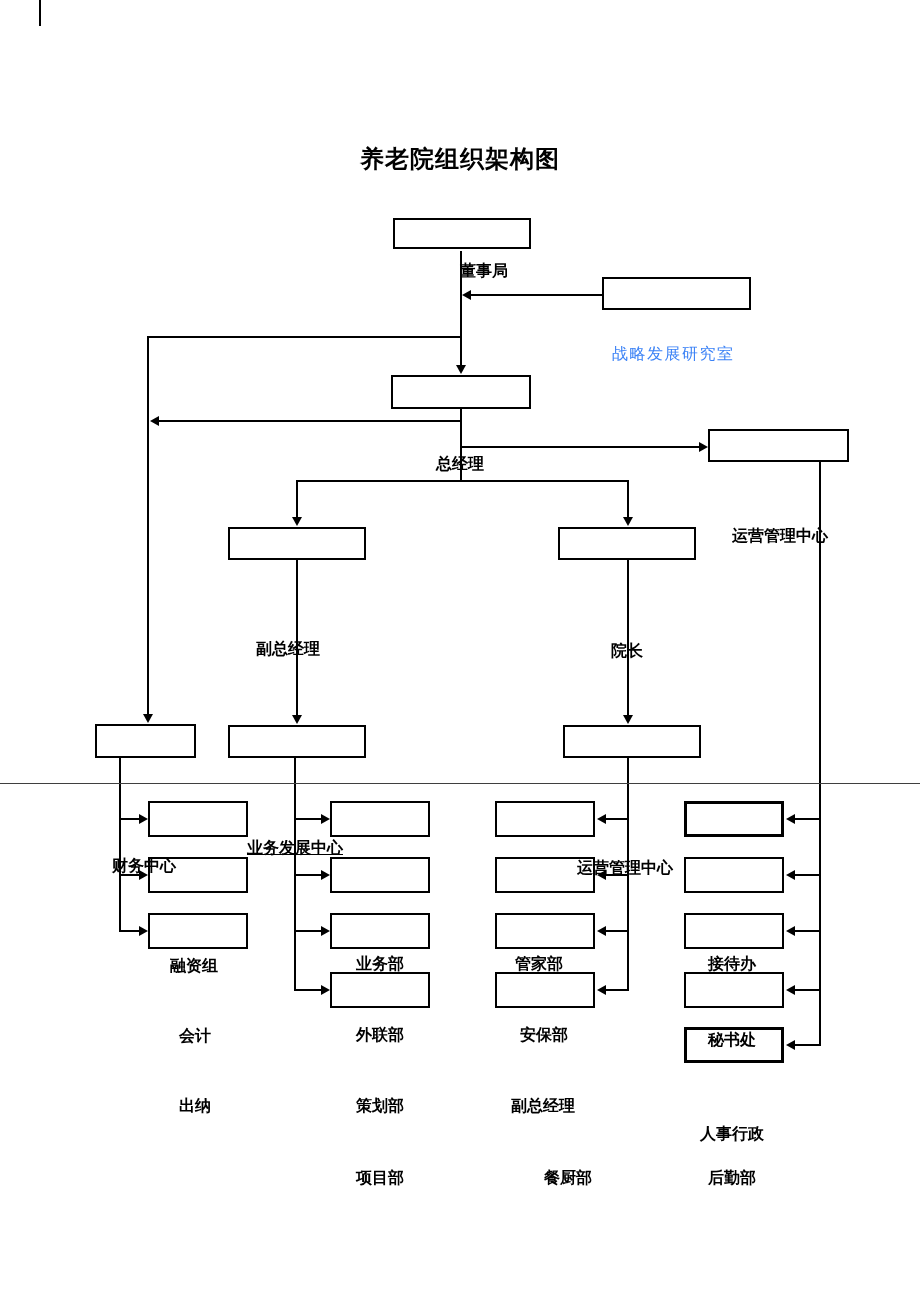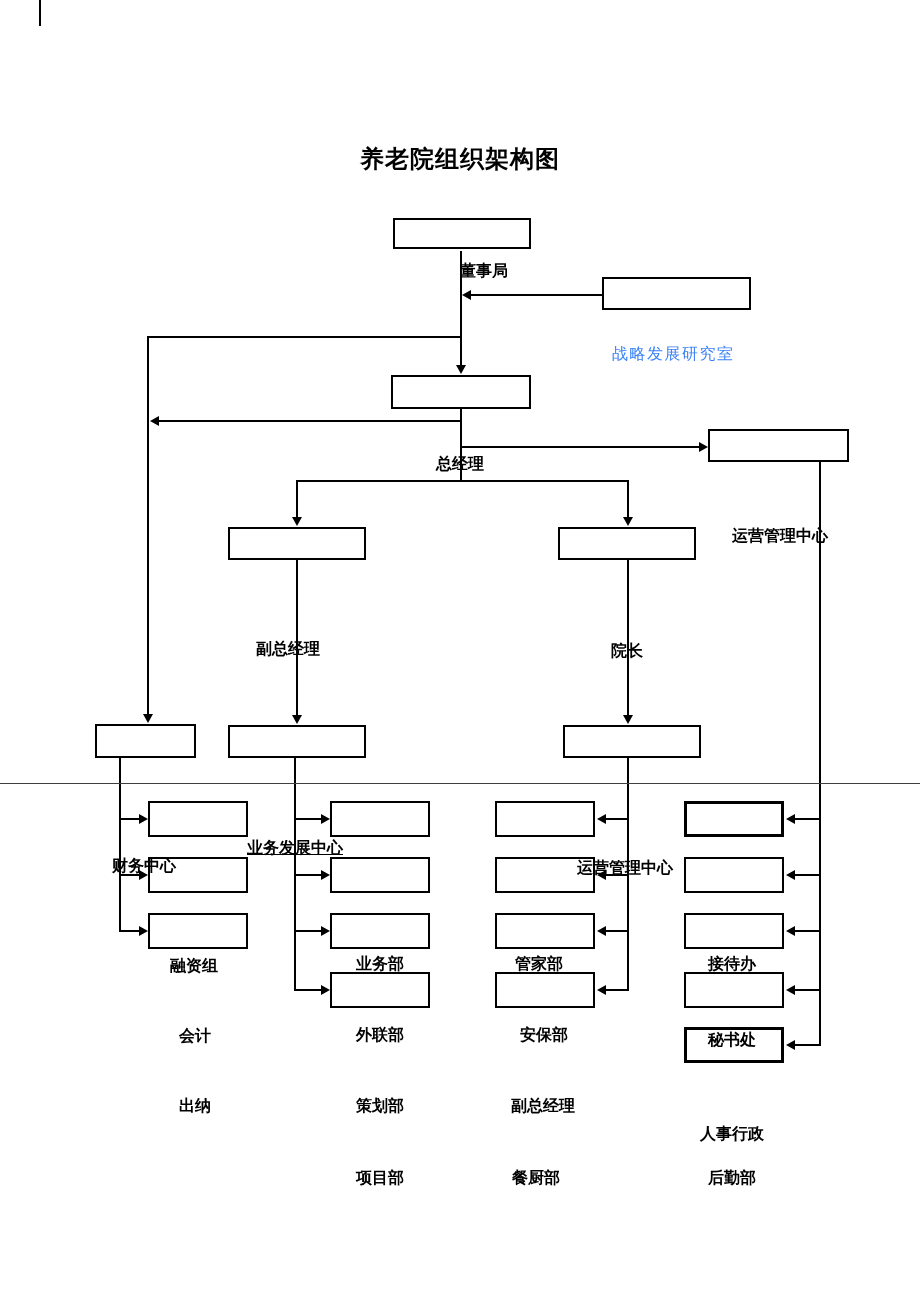--- a/index.html
+++ b/index.html
@@ -142,21 +142,21 @@
   <div class="lbl" style="left:179px; top:1097px;">出纳</div>
 
   <div class="lbl" style="left:356px; top:955px;">业务部</div>
   <div class="lbl" style="left:356px; top:1026px;">外联部</div>
   <div class="lbl" style="left:356px; top:1097px;">策划部</div>
   <div class="lbl" style="left:356px; top:1169px;">项目部</div>
 
   <div class="lbl" style="left:515px; top:955px;text-align:right;">管家部</div>
   <div class="lbl" style="left:520px; top:1026px;">安保部</div>
   <div class="lbl" style="left:511px; top:1097px;">副总经理</div>
-  <div class="lbl" style="left:512px; top:1169px;">餐厨部</div>
+  <div class="lbl" style="left:544px; top:1169px;">餐厨部</div>
 
   <div class="lbl" style="left:708px; top:955px;">接待办</div>
   <div class="lbl" style="left:708px; top:1031px;">秘书处</div>
   <div class="lbl" style="left:700px; top:1097px;margin-top:28px;">人事行政</div>
   <div class="lbl" style="left:708px; top:1169px;">后勤部</div>
 
   <div class="divider"></div>
 
 </div>
 

